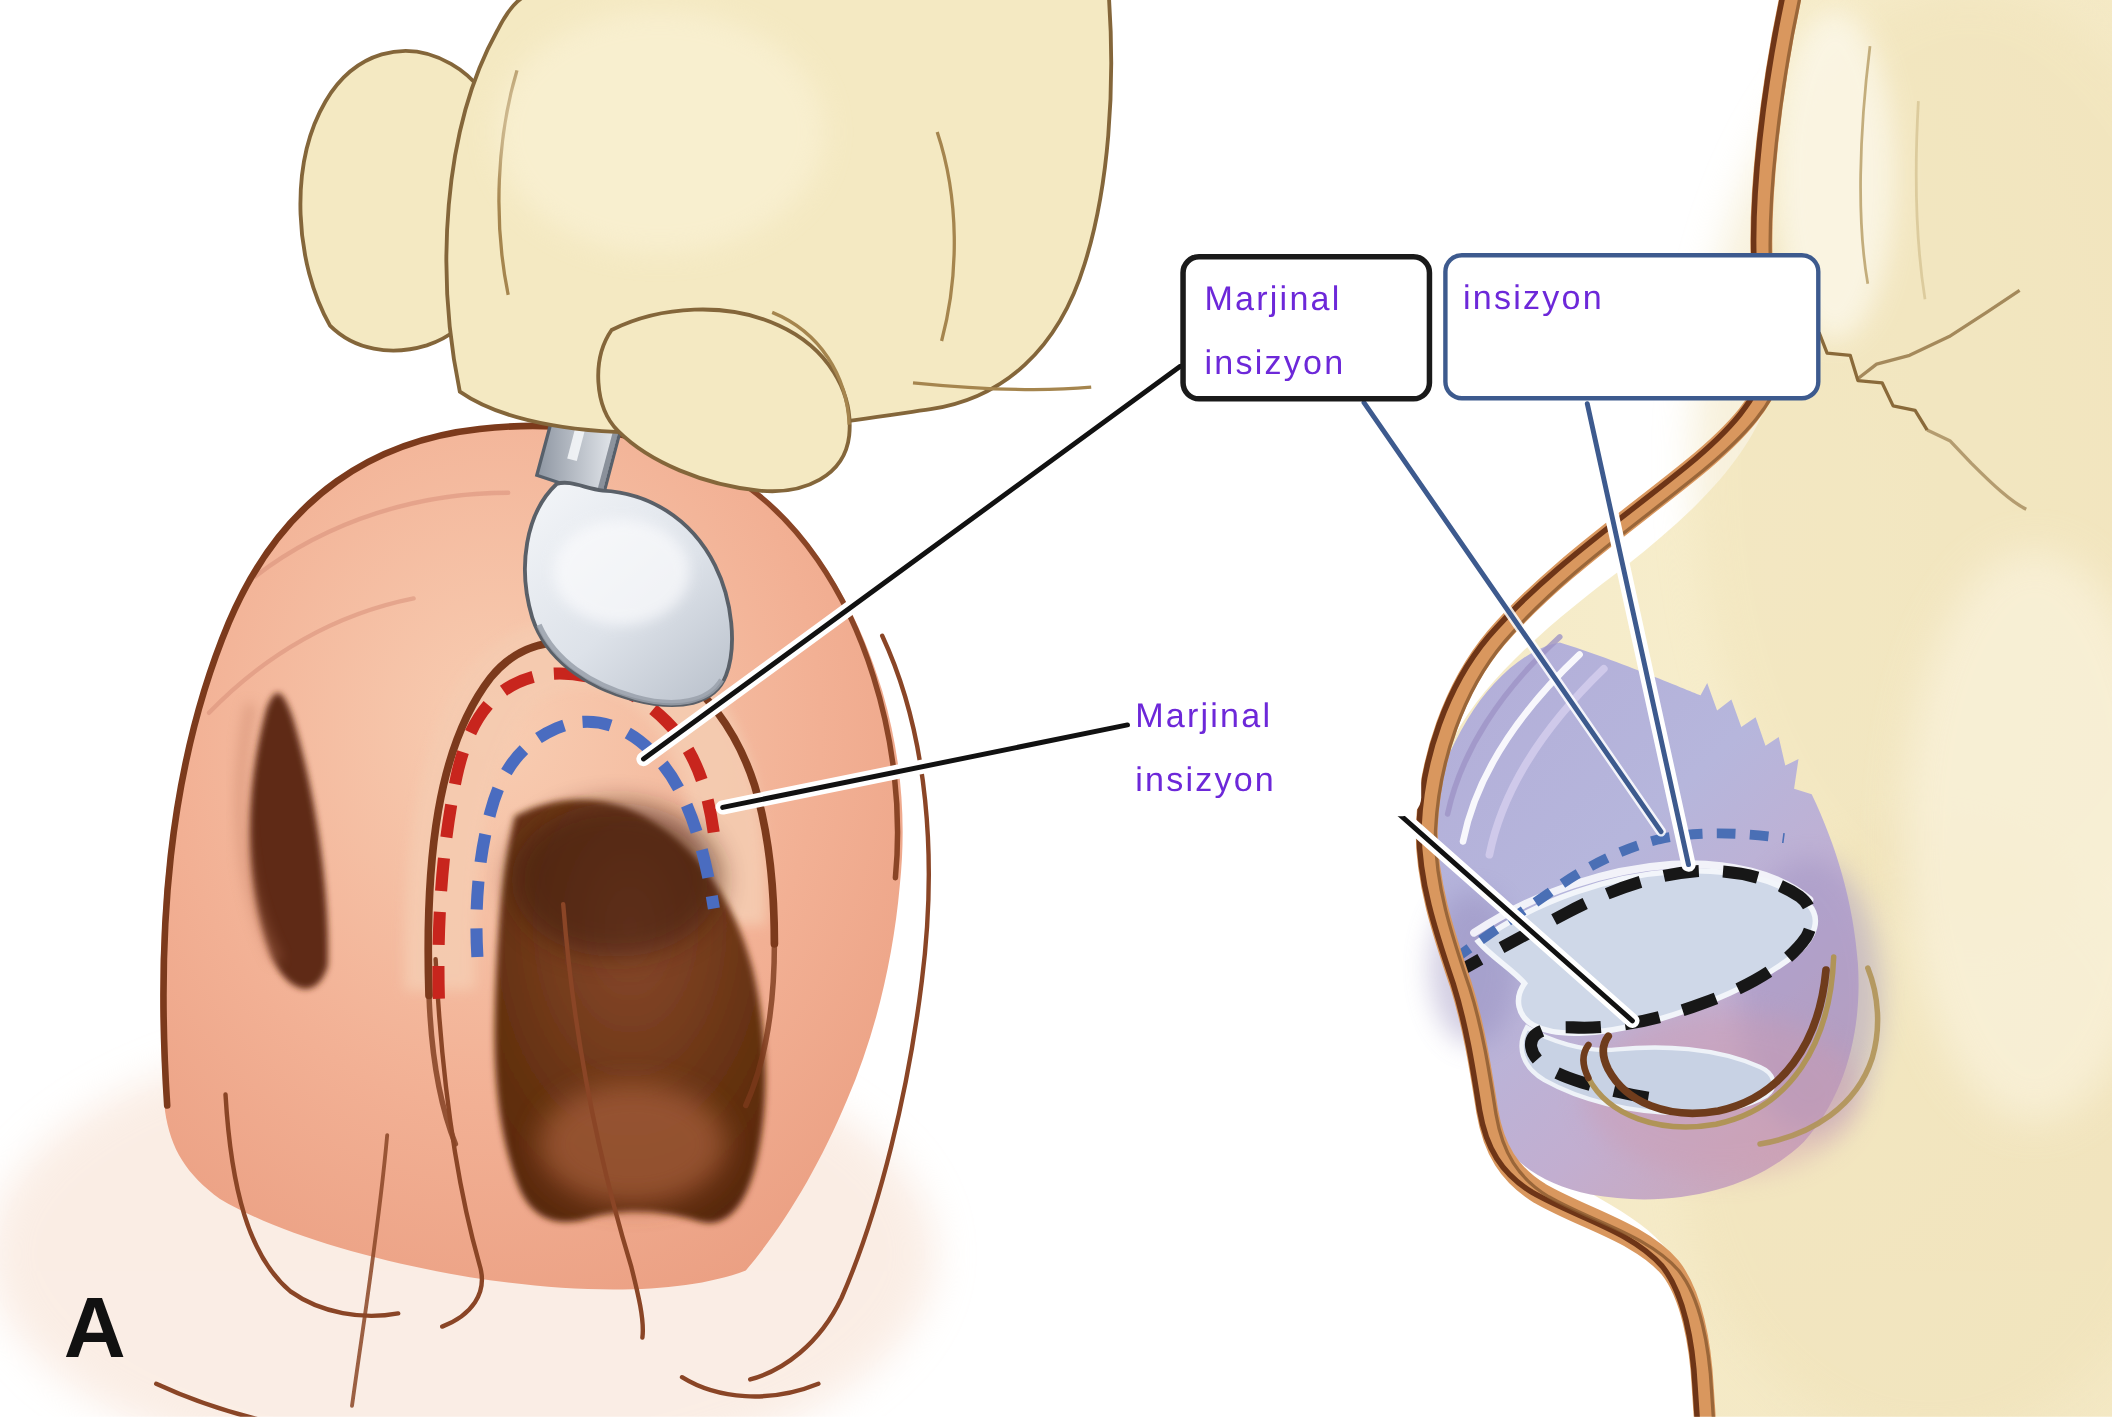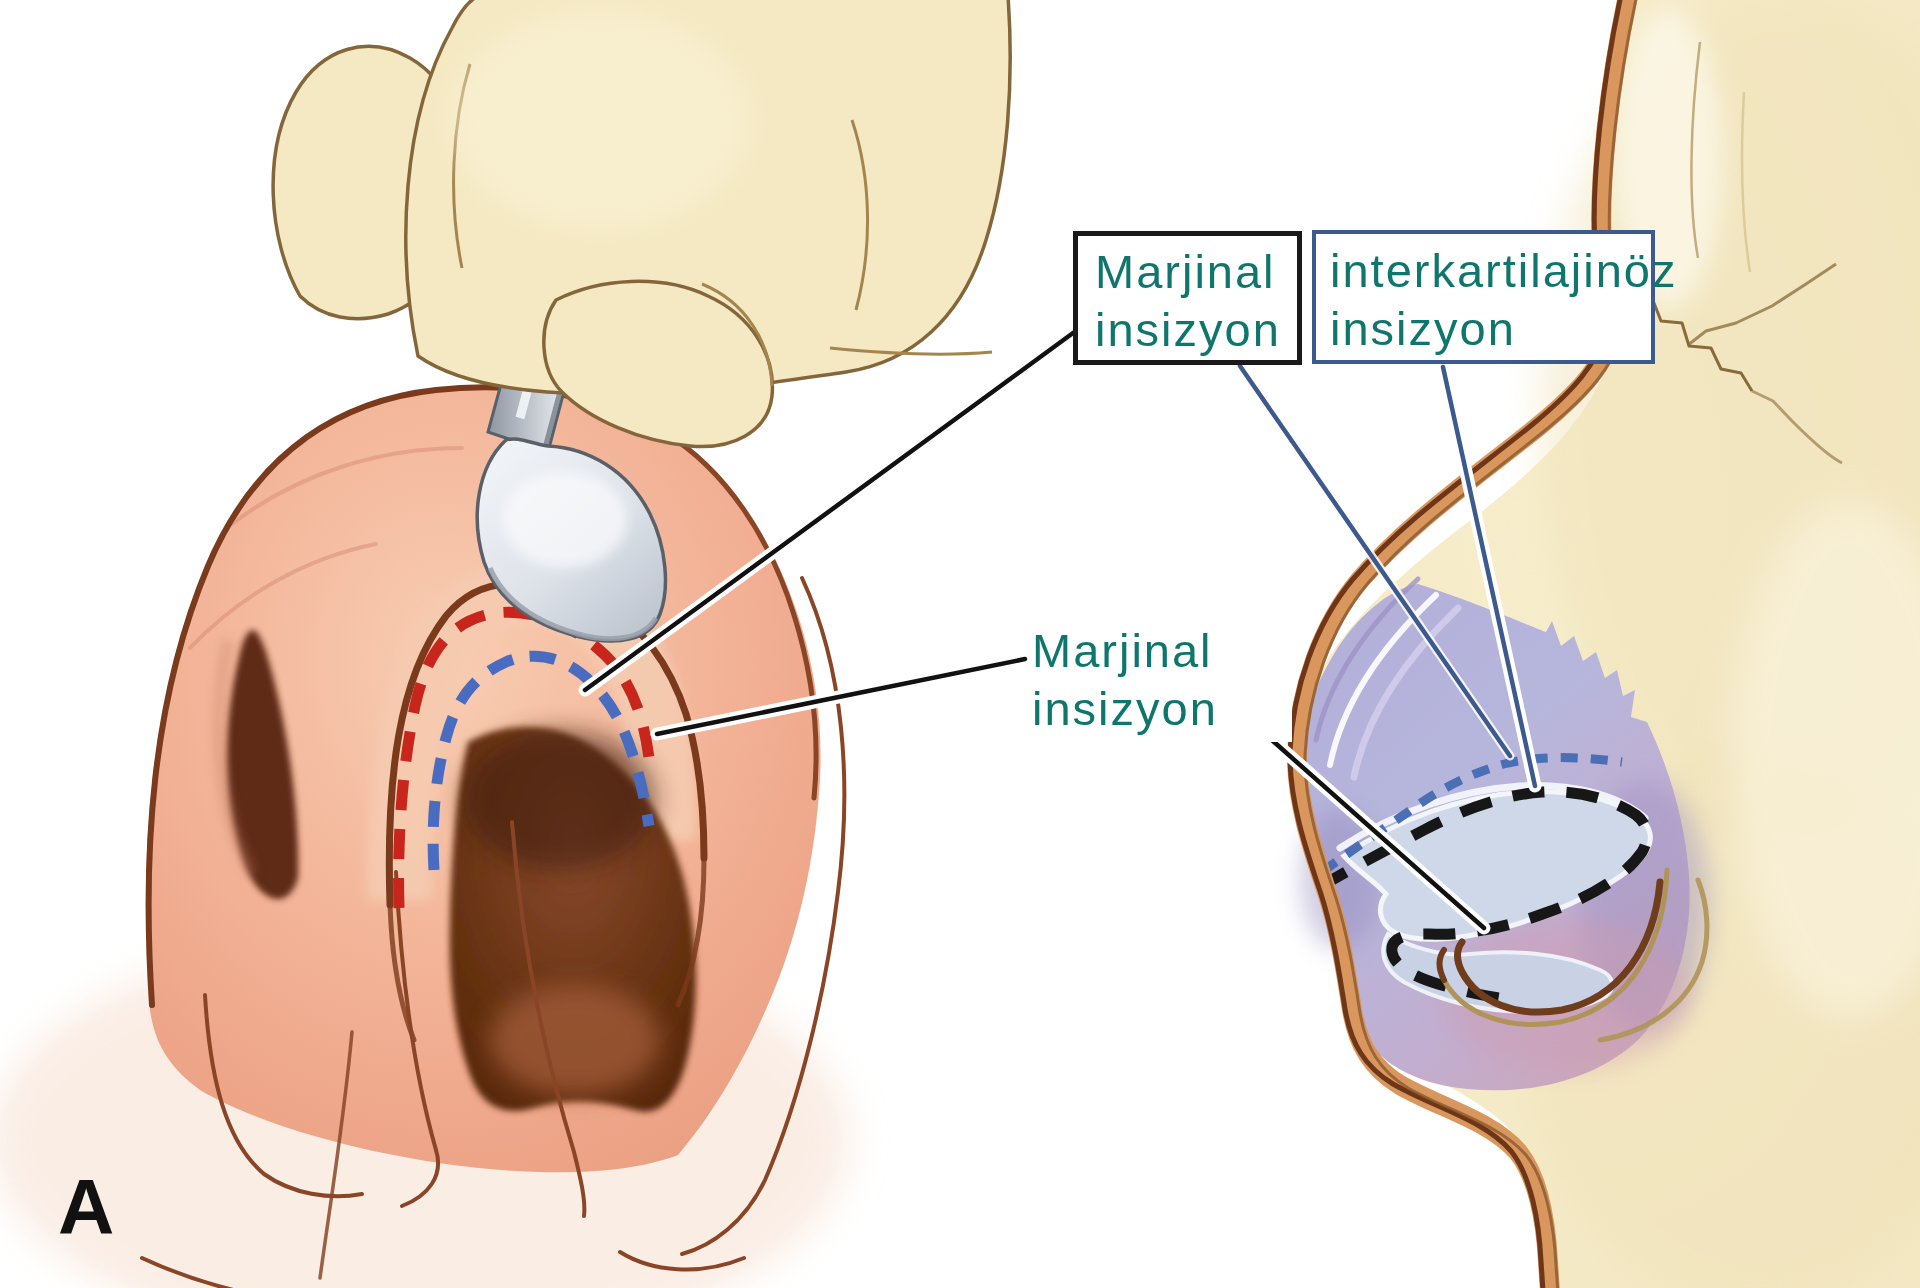--- a/index.html
+++ b/index.html
@@ -2,23 +2,24 @@
 <html><head>
 <meta charset="utf-8">
 <style>
   html,body{margin:0;padding:0;background:#fff;}
   body{
     width:1920px;height:1288px;position:relative;overflow:hidden;
     font-family:"Liberation Sans","DejaVu Sans",sans-serif;
   }
   #art{position:absolute;left:0;top:0;z-index:1;}
   .label-box{
-    position:absolute;z-index:2;background:#fff;color:#0f766e;
-    font-size:47px;line-height:58px;letter-spacing:2px;white-space:nowrap;
+    position:absolute;z-index:2;background:#fff;color:#6d28d9;
+    font-size:31px;line-height:58px;letter-spacing:2px;white-space:nowrap;
     box-sizing:border-box;
+    border-radius:17px;
   }
   #marginal-box{
     left:1073px;top:231px;width:229px;height:134px;
     border:5px solid #1a1a1a;padding:7px 0 0 17px;
   }
   #intercartilaginous-box{
     left:1312px;top:230px;width:343px;height:134px;
     border:4px solid #3d5a8e;padding:8px 0 0 14px;
   }
   #marginal-plain{
@@ -213,21 +214,20 @@
     </g>
   </g>
 </svg>
 
 <div class="label-box" id="marginal-box">
   <span class="lbl-line">Marjinal</span>
   <span class="lbl-line">insizyon</span>
 </div>
 
 <div class="label-box" id="intercartilaginous-box">
-  <span class="lbl-line">interkartilajinöz</span>
   <span class="lbl-line">insizyon</span>
 </div>
 
 <div class="label-box" id="marginal-plain">
   <span class="lbl-line">Marjinal</span>
   <span class="lbl-line">insizyon</span>
 </div>
 
 <div id="panel-letter">A</div>
 

